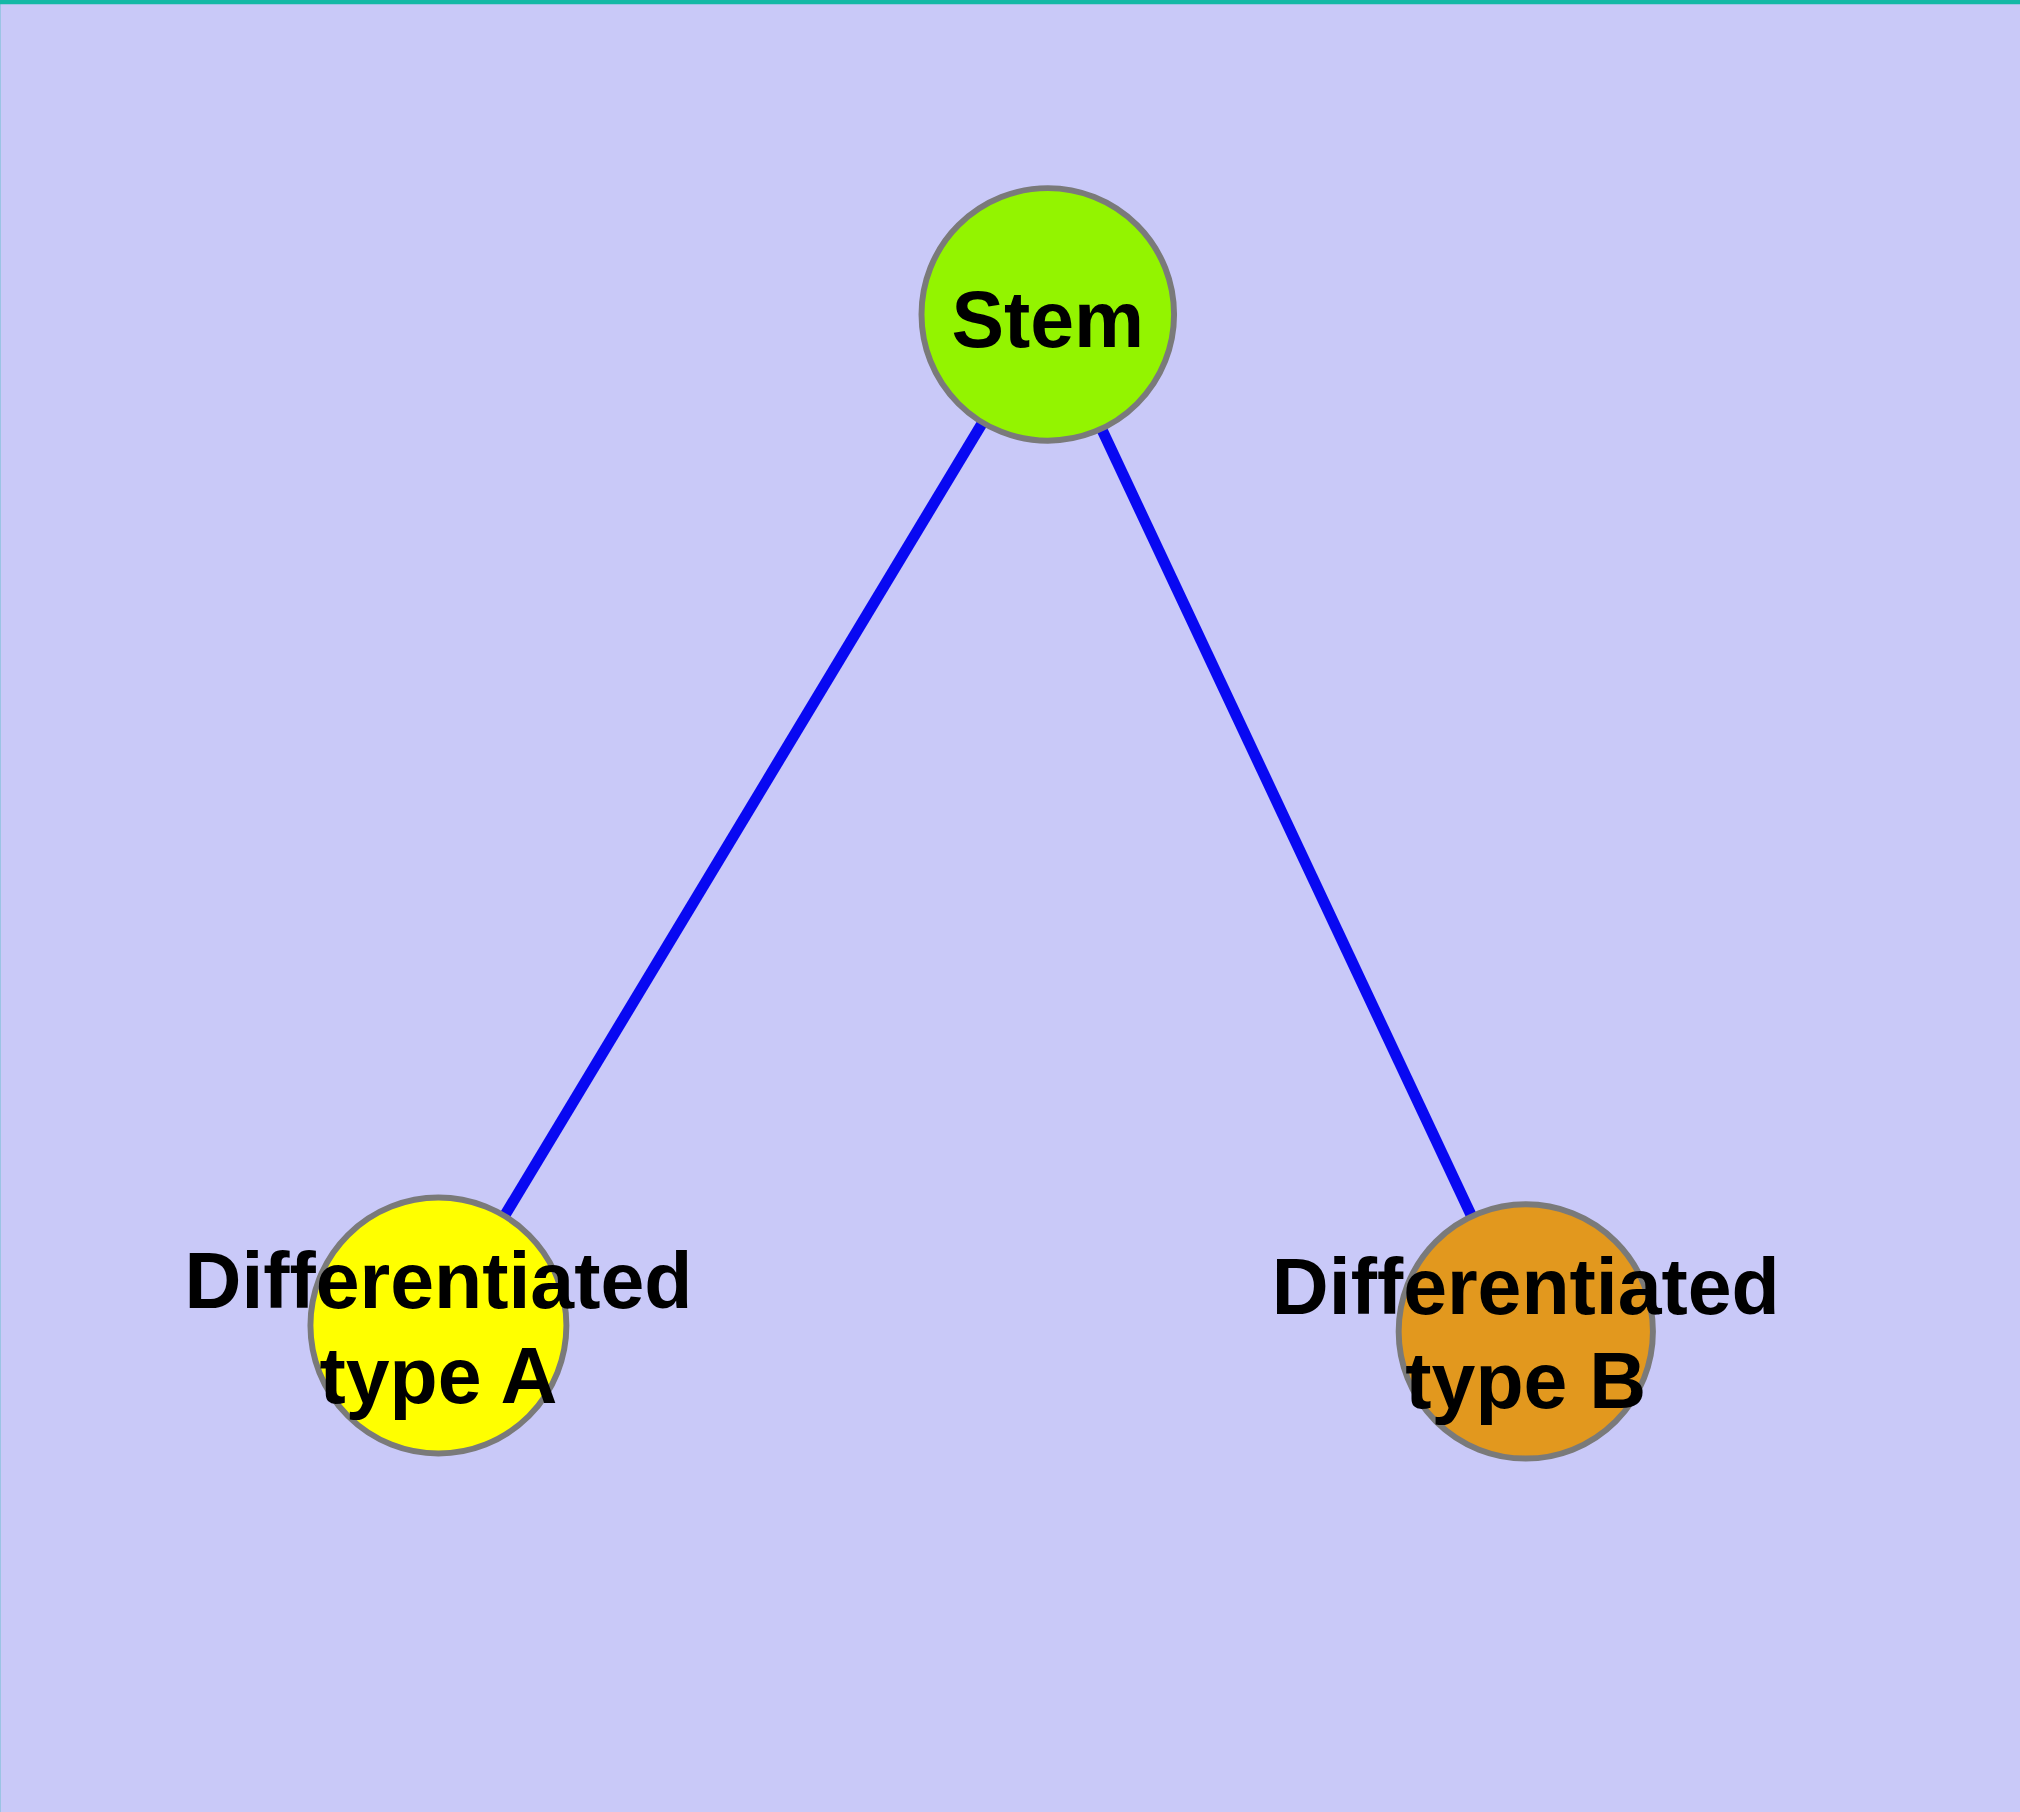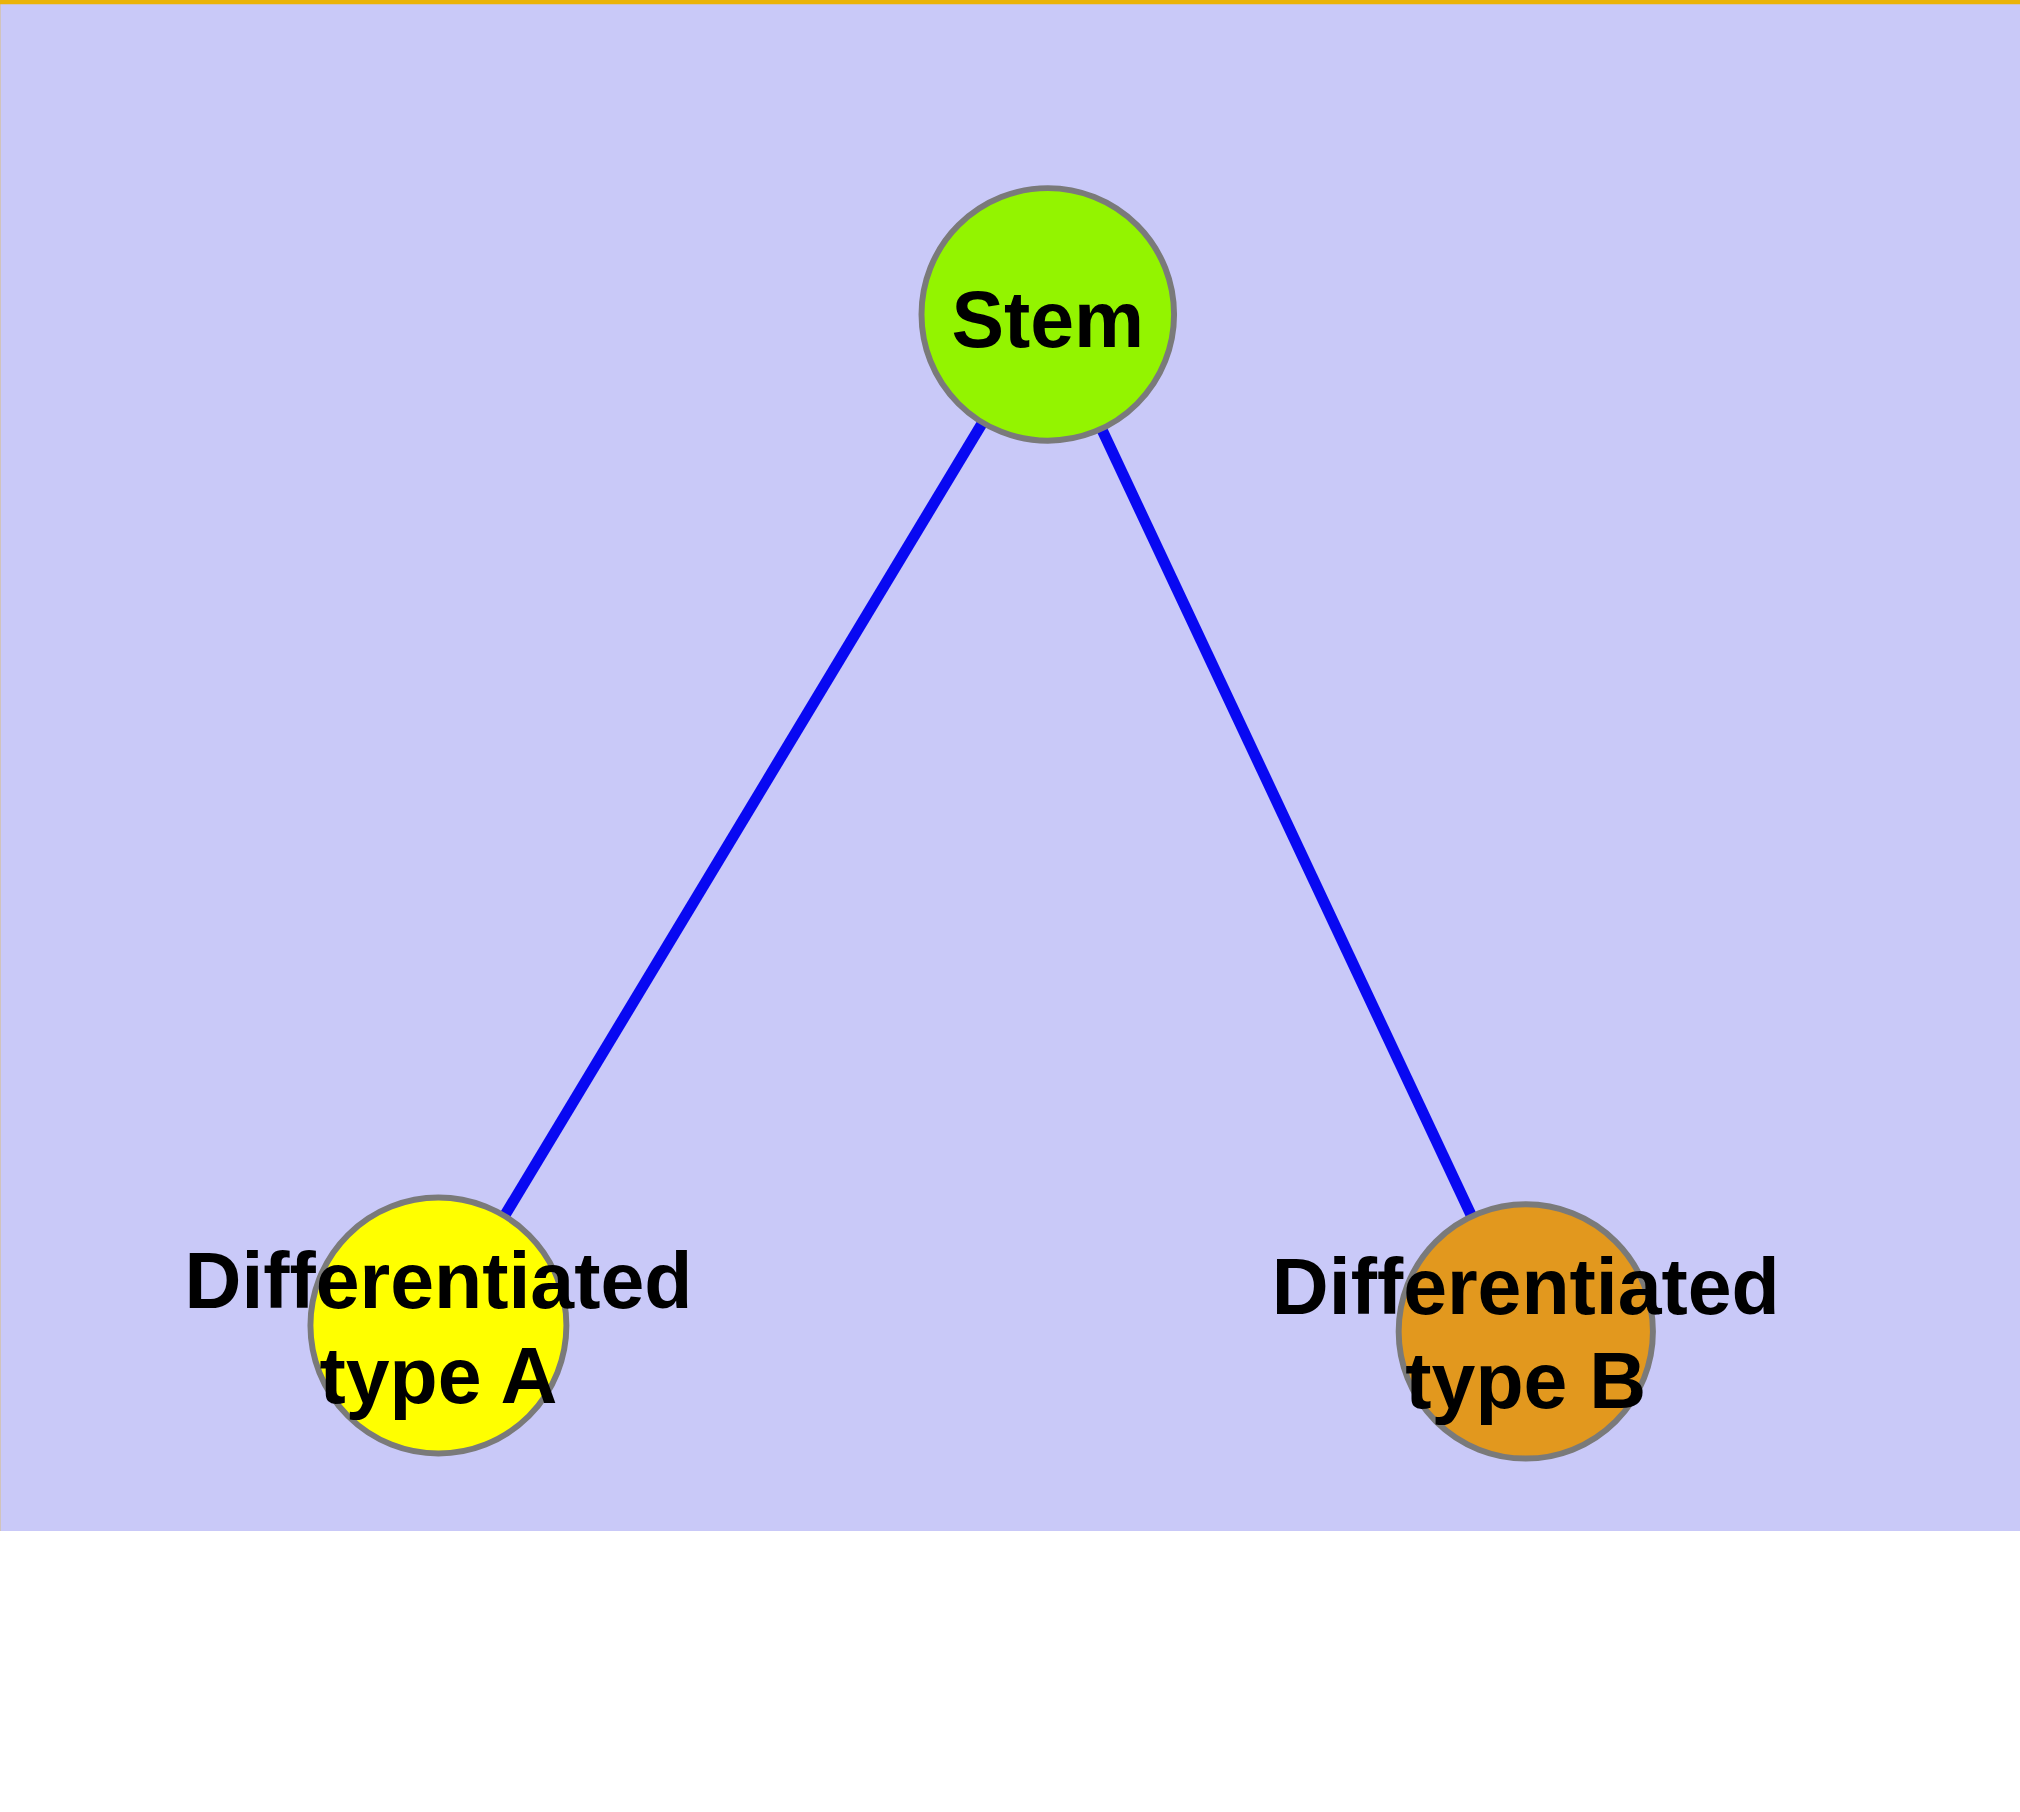--- a/index.html
+++ b/index.html
@@ -2,24 +2,24 @@
 <html style="font-size:13.6px"><head>
 <meta charset="utf-8">
 <style>
   html, body {
     margin: 0;
     padding: 0;
     background: #FFFFFF;
   }
   #canvas-wrap {
     width: 2021px;
-    height: 1531px;
+    height: 1812px;
     position: relative;
     overflow: hidden;
-    background: #eab308;
+    background: #14b8a6;
   }
   svg#graph-svg {
     display: block;
     width: 2021px;
     height: 1812px;
   }
   svg#graph-svg text {
     font-family: "Liberation Sans", "DejaVu Sans", sans-serif;
     font-weight: bold;
     text-anchor: middle;

